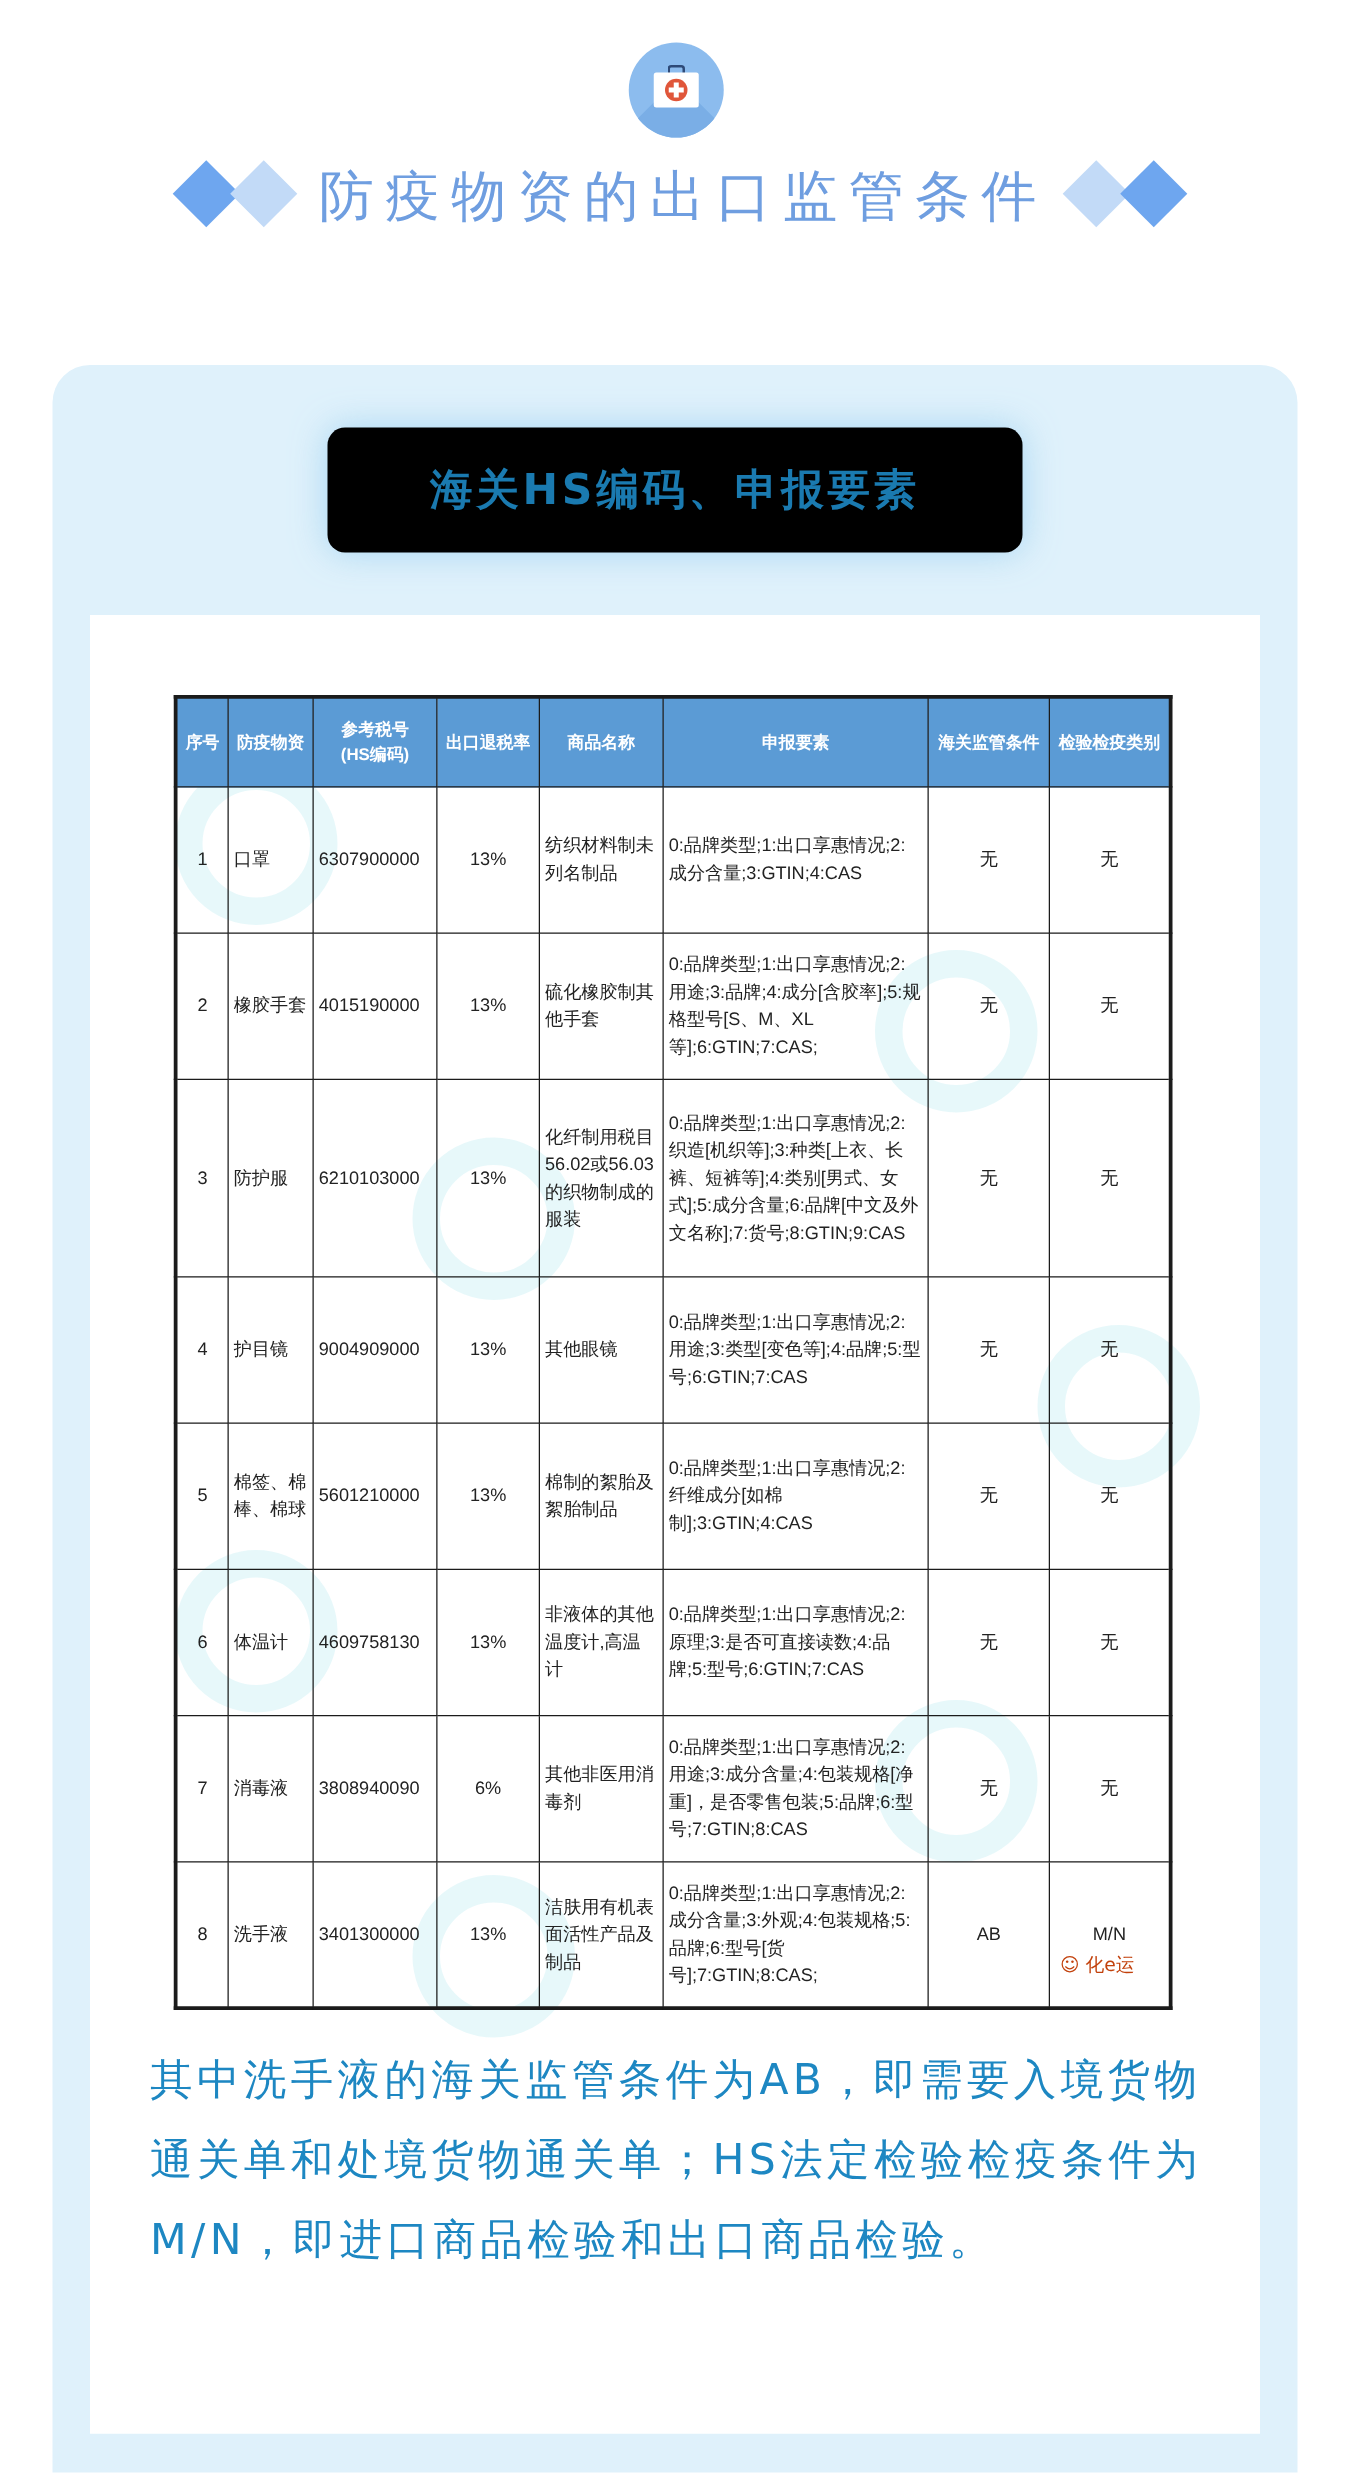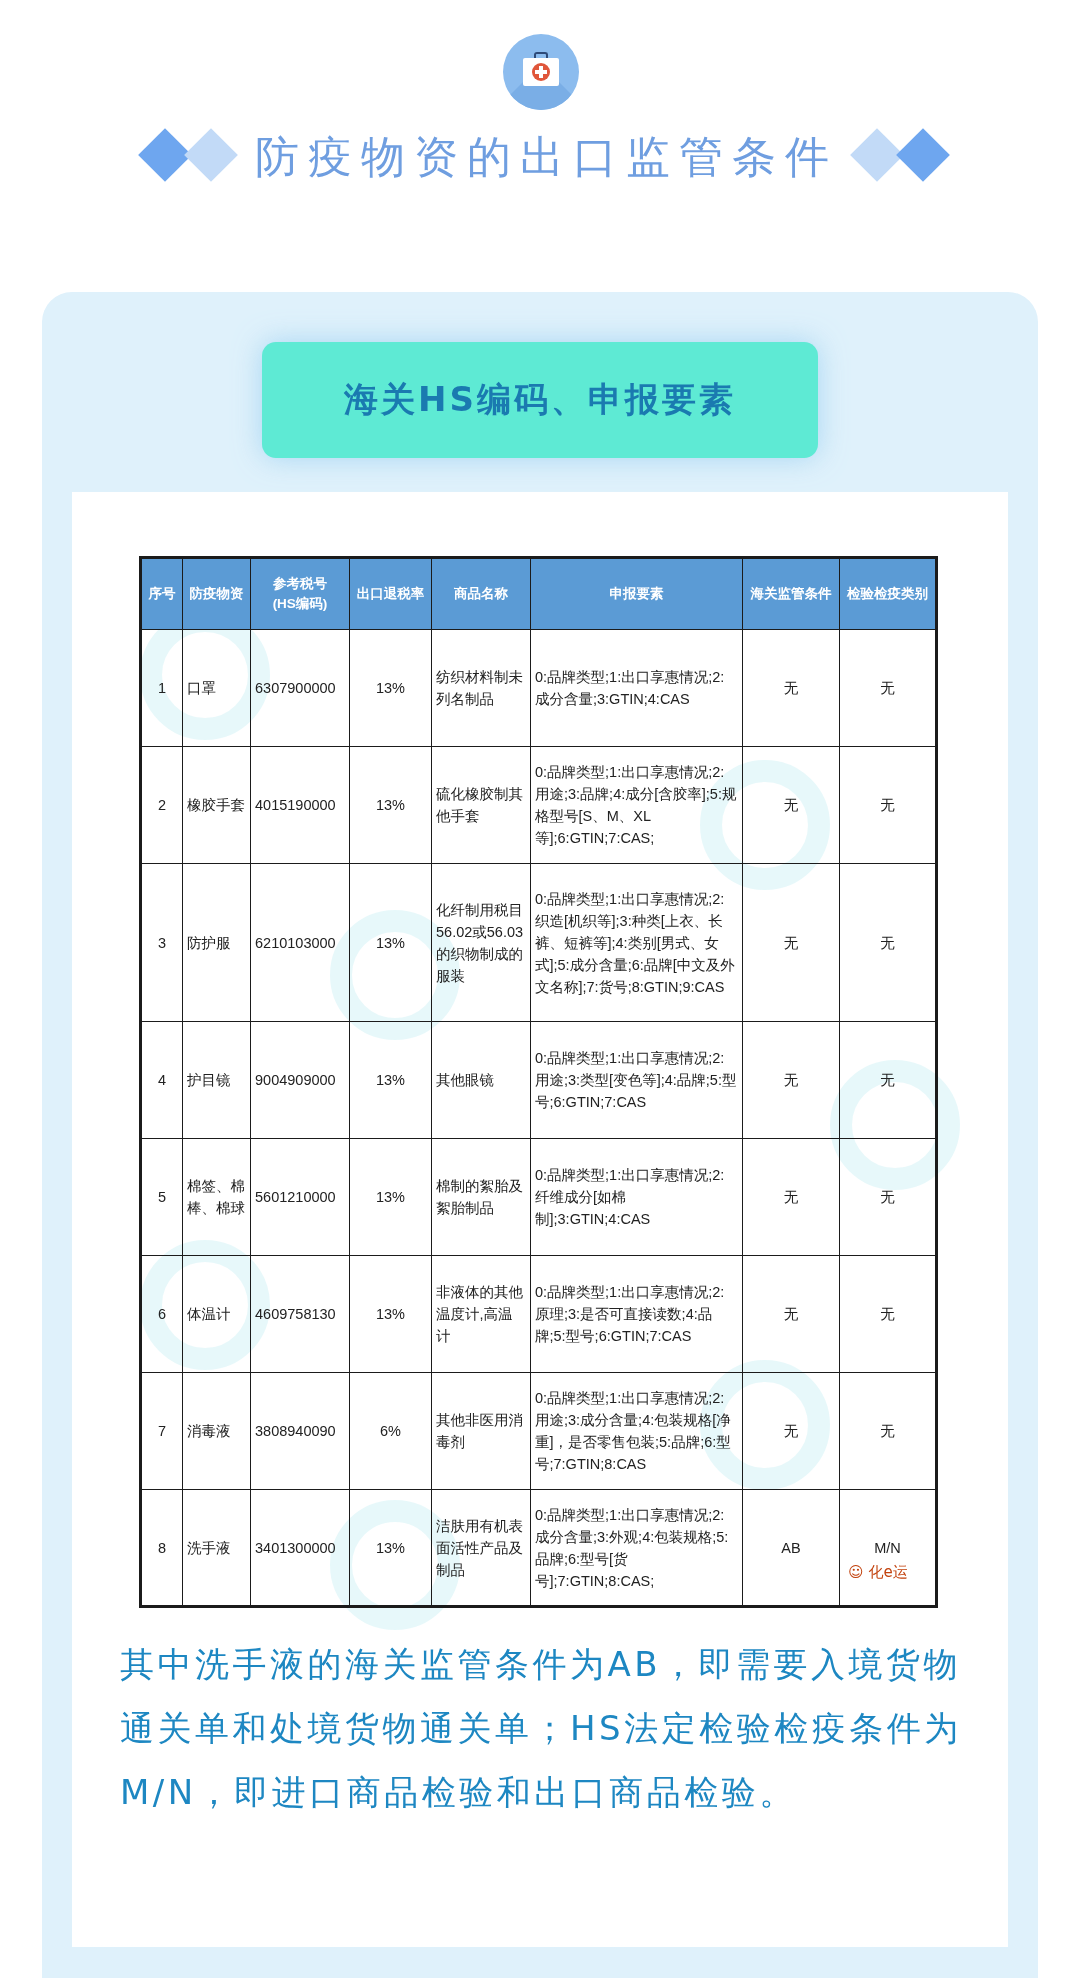--- a/index.html
+++ b/index.html
@@ -15,21 +15,21 @@
   .kit-cross-v { position: absolute; left: 16px; top: 8px; width: 4px; height: 12px; background: #fff; }
   .kit-cross-h { position: absolute; left: 12px; top: 12px; width: 12px; height: 4px; background: #fff; }
 
   .title-row { position: absolute; left: 0; top: 120px; width: 1080px; height: 70px; }
   .diamond { position: absolute; width: 38px; height: 38px; transform: rotate(45deg); }
   .d-dark { background: #6ea6ef; }
   .d-light { background: #c2daf7; }
   .main-title { position: absolute; left: 255px; top: 8px; width: 570px; text-align: center; font-size: 44px; color: #6f9ee0; letter-spacing: 9px; font-weight: normal; white-space: nowrap; }
 
   .outer-card { position: absolute; left: 42px; top: 292px; width: 996px; height: 1720px; background: #dff1fb; border-radius: 30px; }
-  .pill { position: absolute; left: 262px; top: 342px; width: 556px; height: 116px; background: #5eead4; border-radius: 14px;
+  .pill { position: absolute; left: 262px; top: 342px; width: 556px; height: 100px; background: #000000; border-radius: 14px;
     box-shadow: 0 0 28px rgba(150, 205, 240, 0.75); display: flex; align-items: center; justify-content: center; }
   .pill span { font-size: 34px; font-weight: bold; color: #1a7ab0; letter-spacing: 3px; }
 
   .inner-panel { position: absolute; left: 72px; top: 492px; width: 936px; height: 1455px; background: #ffffff; }
 
   .watermark { position: absolute; width: 130px; height: 130px; border: 22px solid rgba(120, 215, 225, 0.18); border-radius: 50%; }
 
   table.hs { position: absolute; left: 139px; top: 556px; width: 796px; border-collapse: collapse; border: 3px solid #1b1b1b; table-layout: fixed; font-family: "Liberation Sans", "DejaVu Sans", sans-serif; padding-left: 22px; }
   table.hs th { background: #5b9bd5; color: #ffffff; font-size: 13.5px; font-weight: bold; height: 72px; border: 1.5px solid #1b1b1b; text-align: center; line-height: 20px; padding: 0 2px; }
   table.hs td { background: transparent; color: #222; font-size: 14.5px; border: 1.5px solid #1b1b1b; line-height: 22px; padding: 0 4px; vertical-align: middle; }

